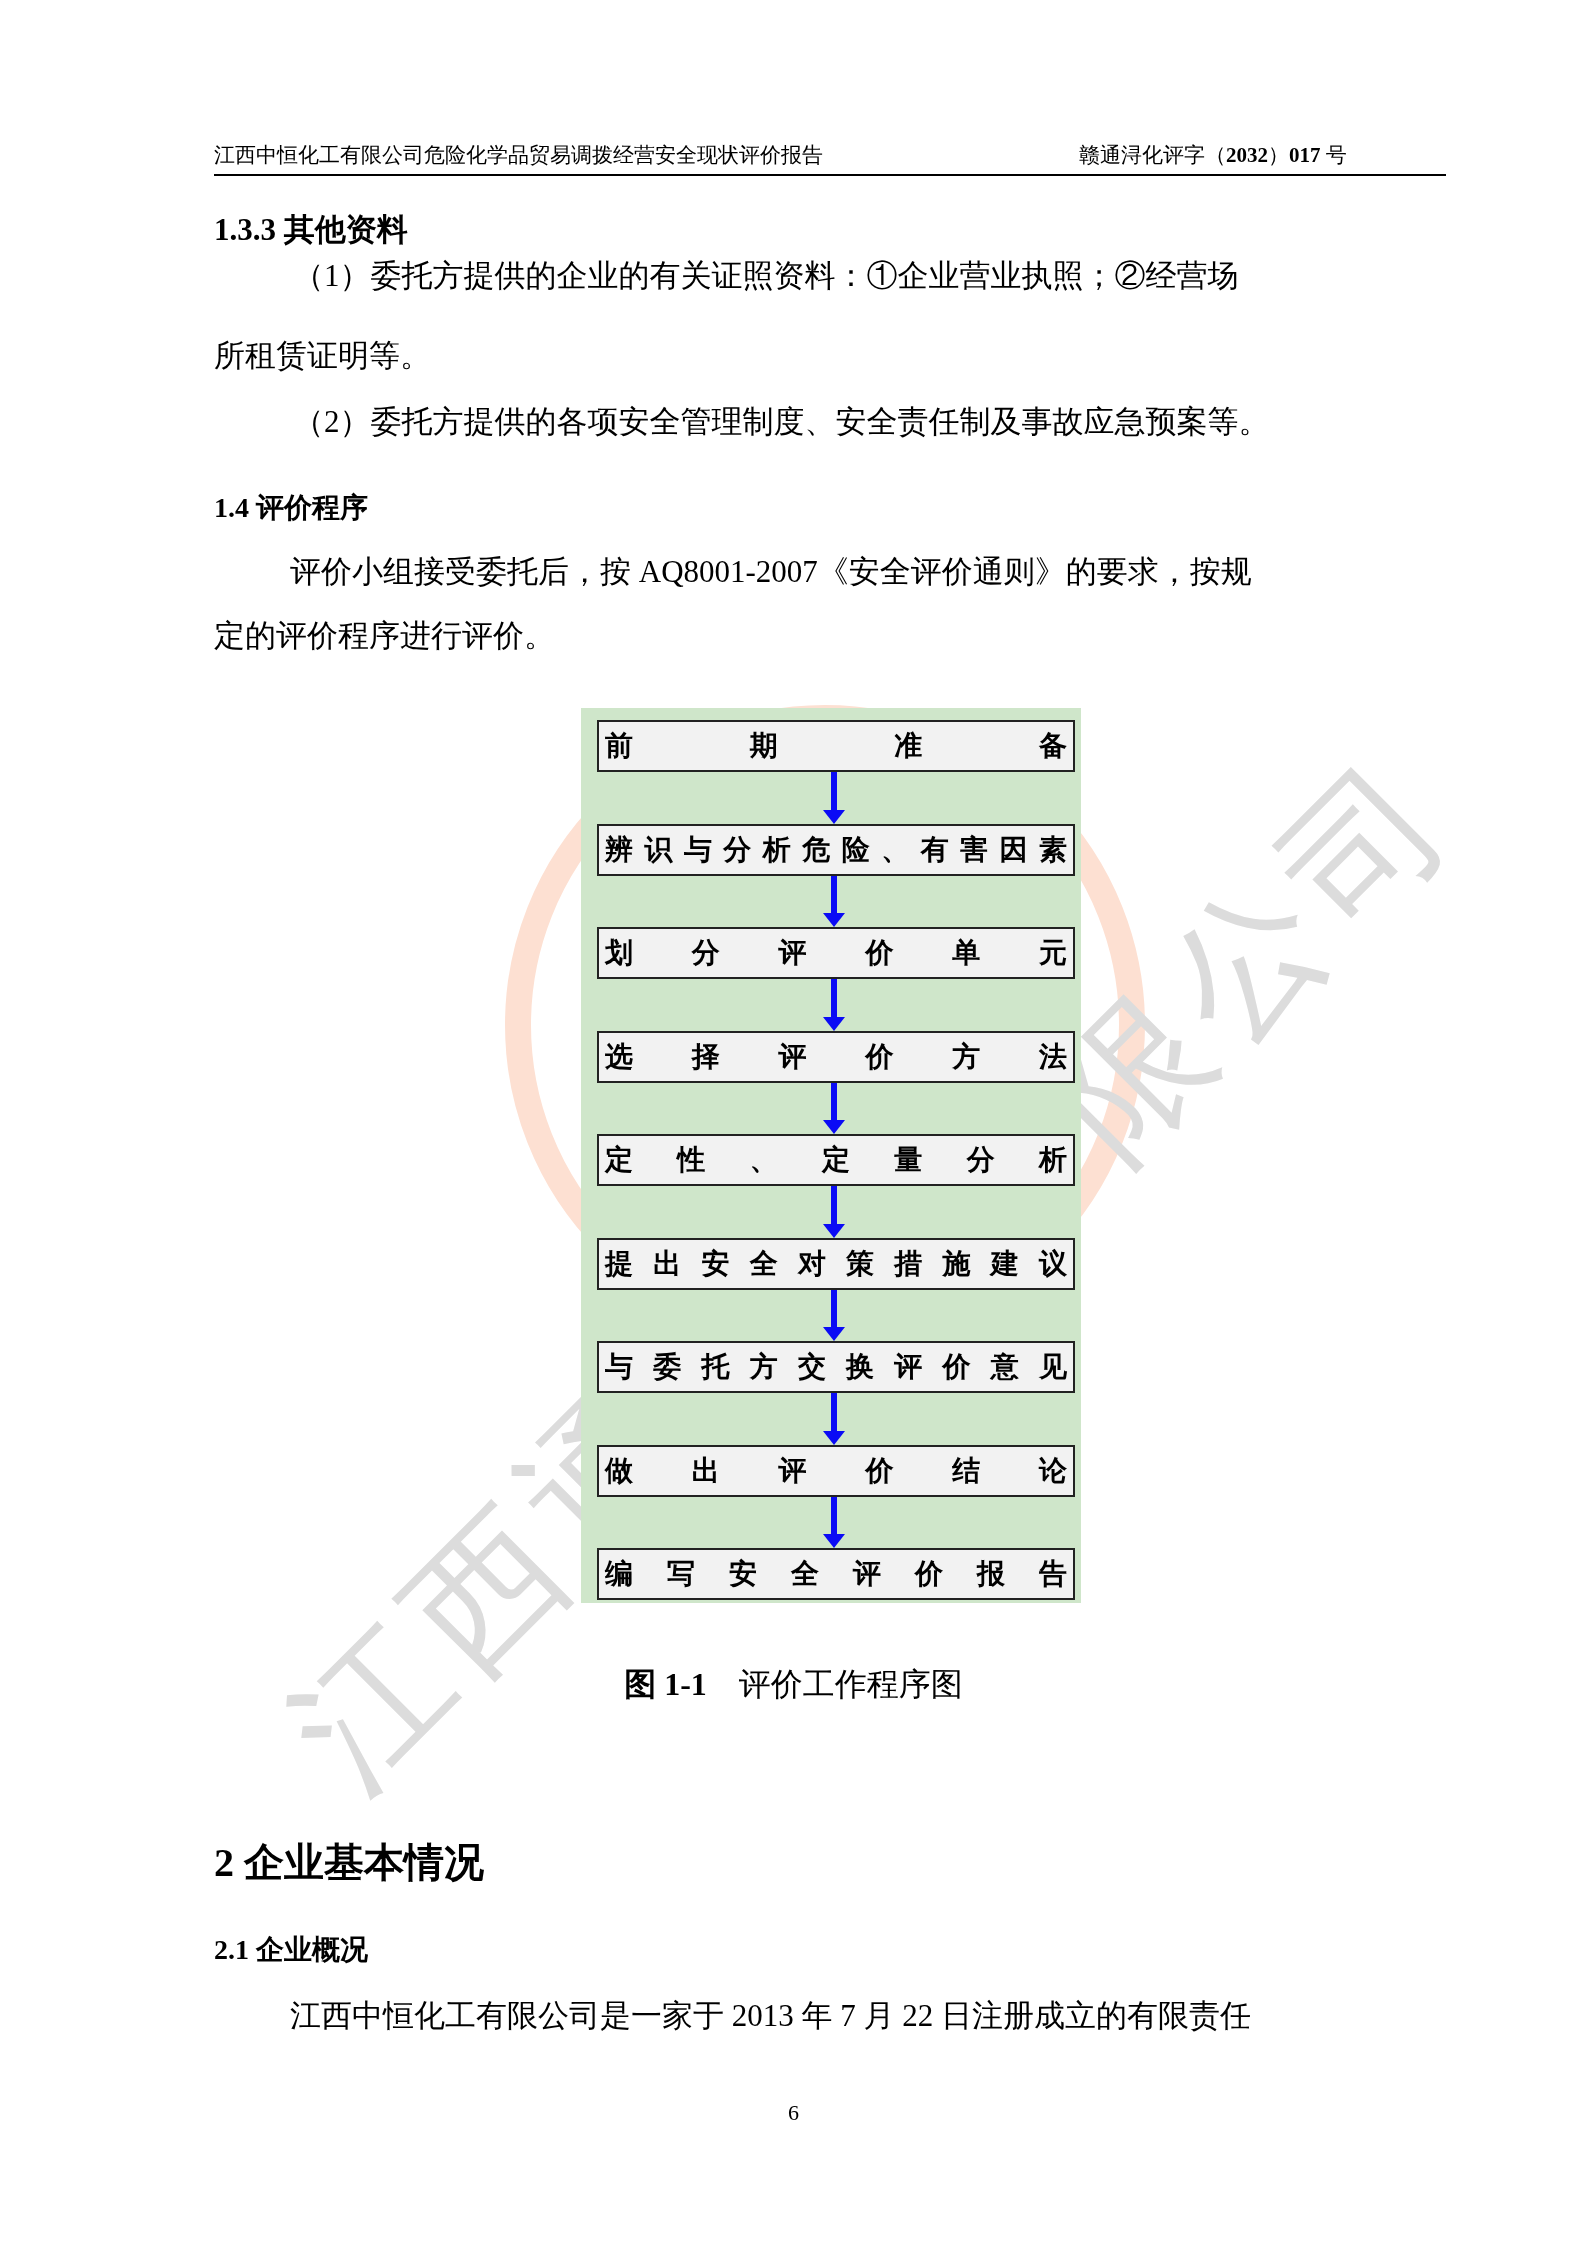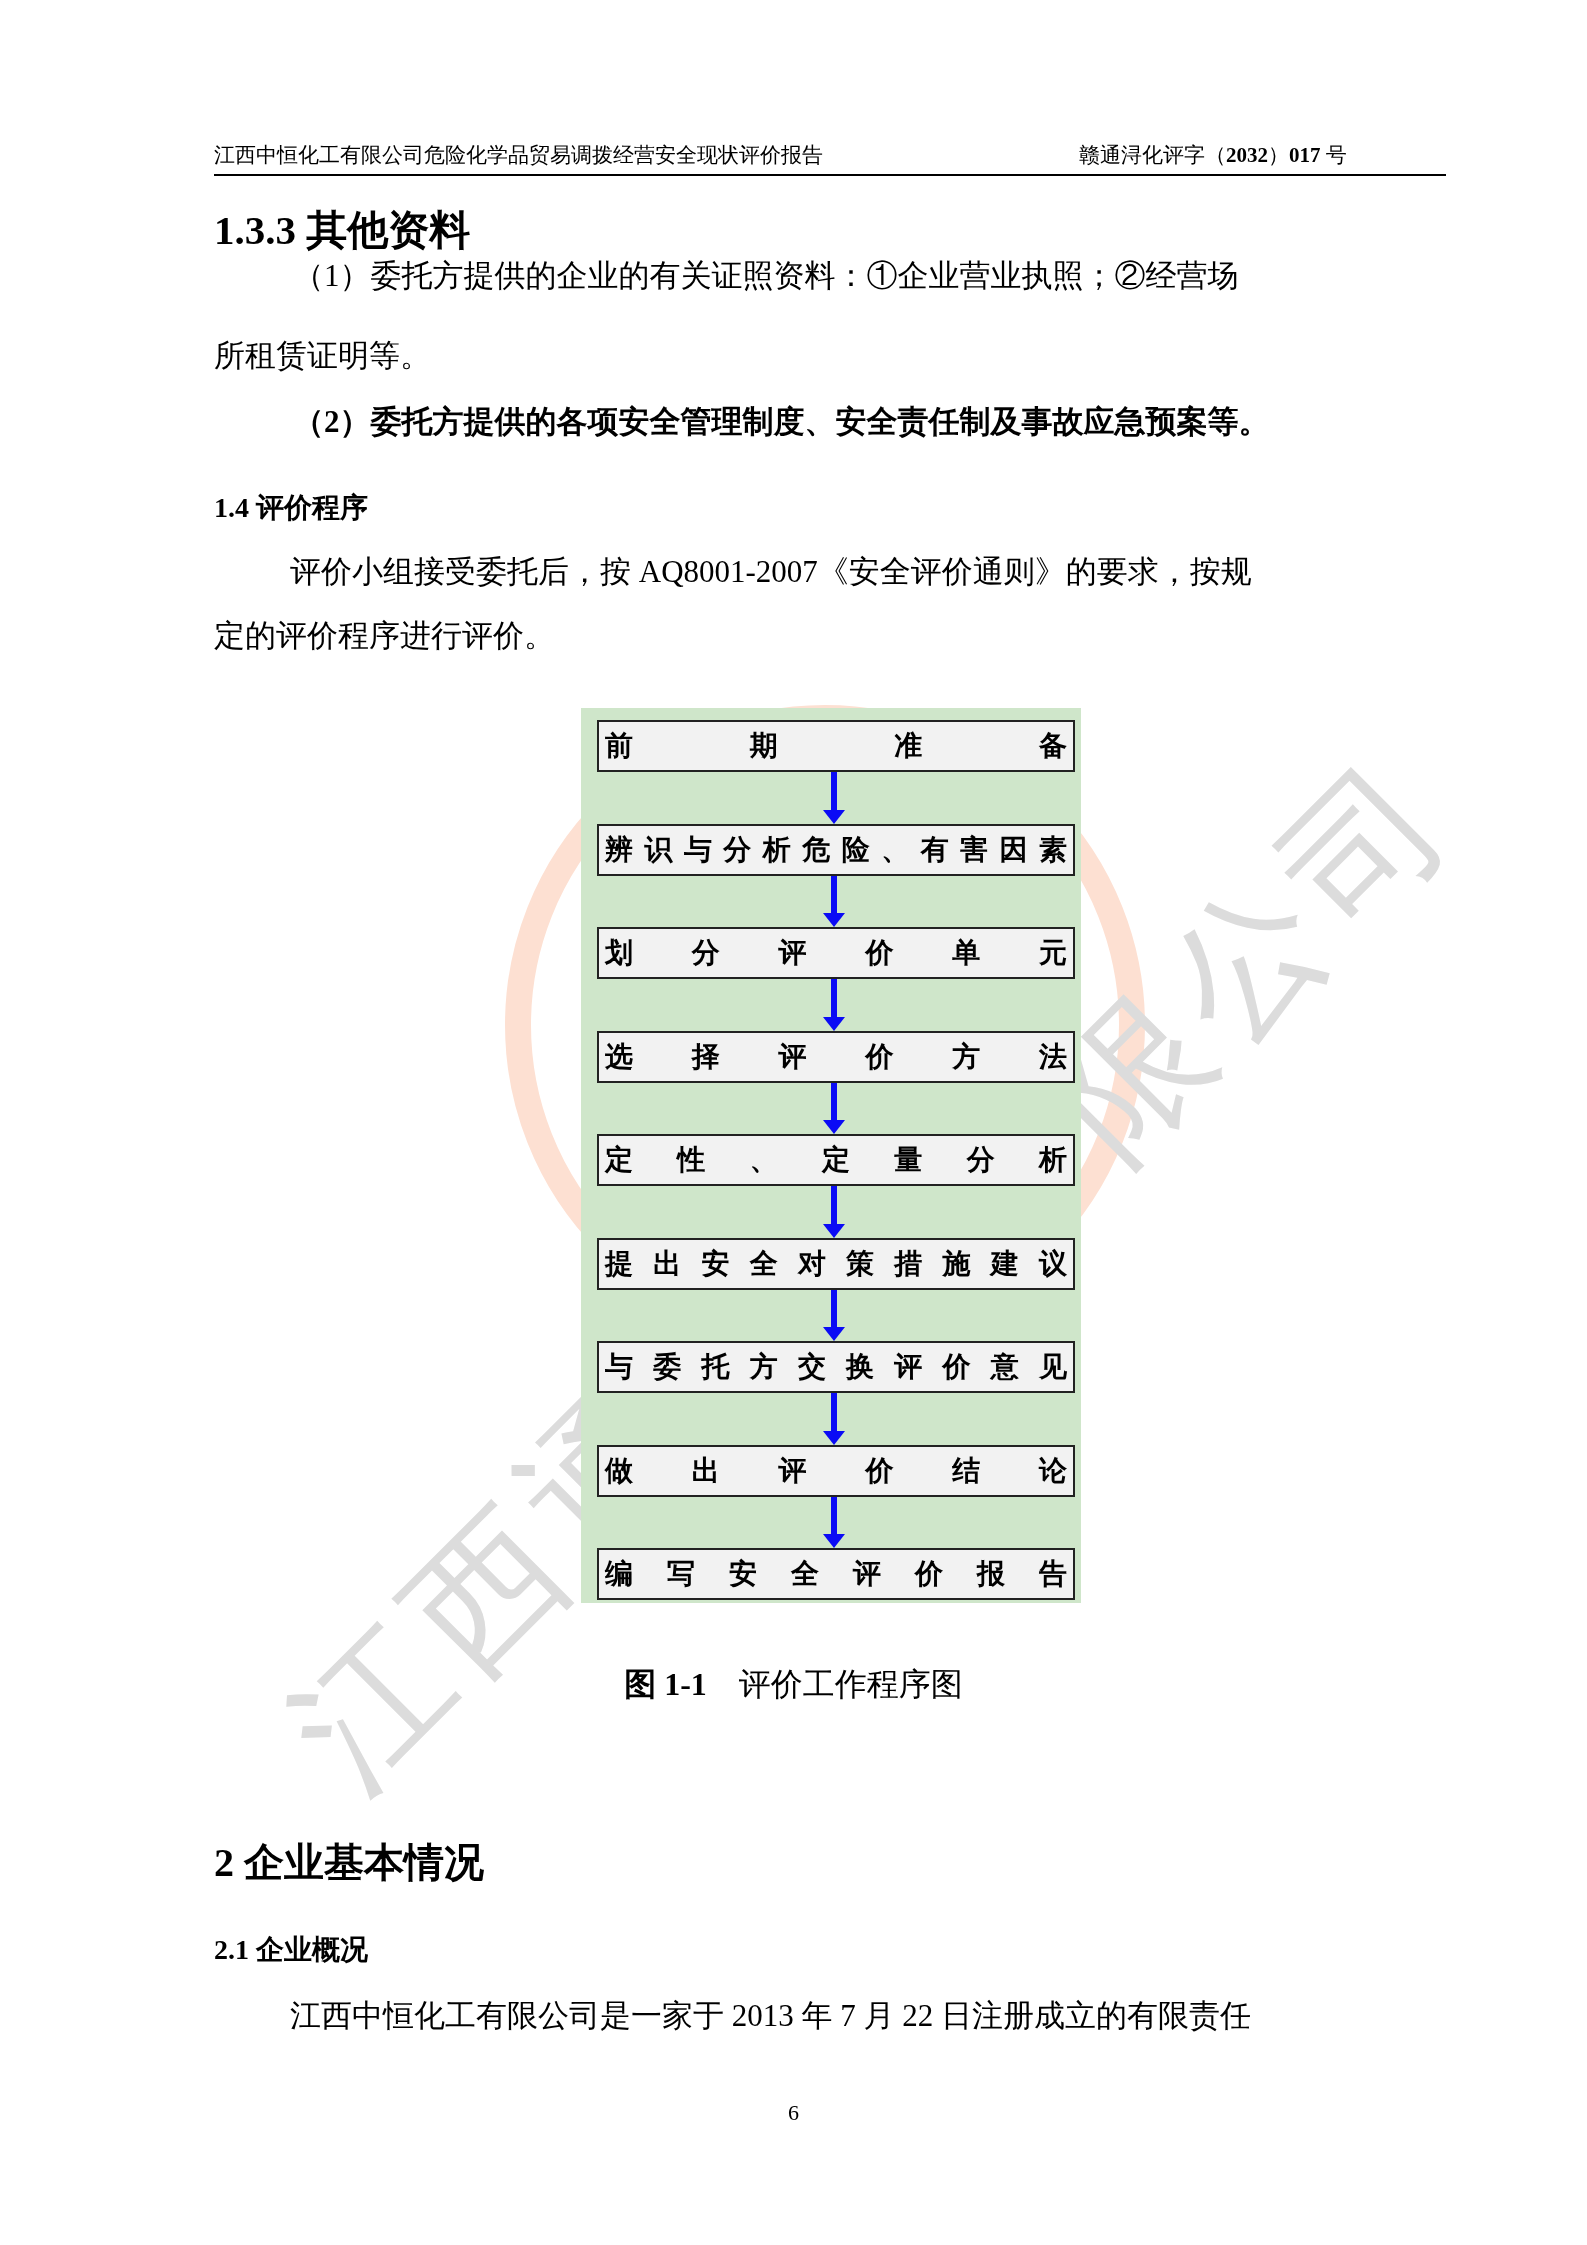--- a/index.html
+++ b/index.html
@@ -9,21 +9,21 @@
 
   
   .hdr { position: absolute; left: 214px; top: 138px; width: 1232px; height: 34px;
          font-size: 21px; line-height: 34px; }
   .hdr .left { position: absolute; left: 0; top: 0; }
   .hdr .right { position: absolute; left: 865px; top: 0; }
   .hdr .right b { font-weight: bold; }
   .hdr-rule { position: absolute; left: 214px; top: 174px; width: 1232px; height: 2px; background: #000; }
 
   .txt { position: absolute; font-size: 31px; line-height: 40px; white-space: nowrap; }
-  .h3 { font-size: 41px; font-weight: bold; }
+  .h3 { font-size: 31px; font-weight: bold; }
   .h2 { font-size: 28px; font-weight: bold; }
   .h1 { font-size: 40px; font-weight: bold; }
 
   
   .stamp { position: absolute; left: 505px; top: 705px; width: 640px; height: 640px; border-radius: 50%;
            border: 26px solid #fde0d2; box-sizing: border-box; }
   .wm { position: absolute; color: #dcdcdc; font-family: "DejaVu Sans", sans-serif; font-size: 150px;
         transform: rotate(-45deg); transform-origin: left top; white-space: nowrap; letter-spacing: 12px; }
 
   
@@ -50,21 +50,21 @@
 
   <div class="hdr">
     <span class="left">江西中恒化工有限公司危险化学品贸易调拨经营安全现状评价报告</span>
     <span class="right"><span>赣通浔化评字（</span><b>2032</b><span>）</span><b>017</b><span> 号</span></span>
   </div>
   <div class="hdr-rule"></div>
 
   <div class="txt h3" style="left:214px; top:210px;">1.3.3 其他资料</div>
   <div class="txt" style="left:293px; top:256px;">（1）委托方提供的企业的有关证照资料：①企业营业执照；②经营场</div>
   <div class="txt" style="left:214px; top:336px;">所租赁证明等。</div>
-  <div class="txt" style="left:293px; top:402px;font-weight:bold;">（2）委托方提供的各项安全管理制度、安全责任制及事故应急预案等。</div>
+  <div class="txt" style="left:293px; top:402px;">（2）委托方提供的各项安全管理制度、安全责任制及事故应急预案等。</div>
 
   <div class="txt h2" style="left:214px; top:488px;">1.4 评价程序</div>
   <div class="txt" style="left:290px; top:552px;">评价小组接受委托后，按 AQ8001-2007《安全评价通则》的要求，按规</div>
   <div class="txt" style="left:214px; top:616px;">定的评价程序进行评价。</div>
 
   <div class="flow" id="flow">
       <div class="step" style="top: 12px;">
         <span>前</span>
         <span>期</span>
         <span>准</span>

